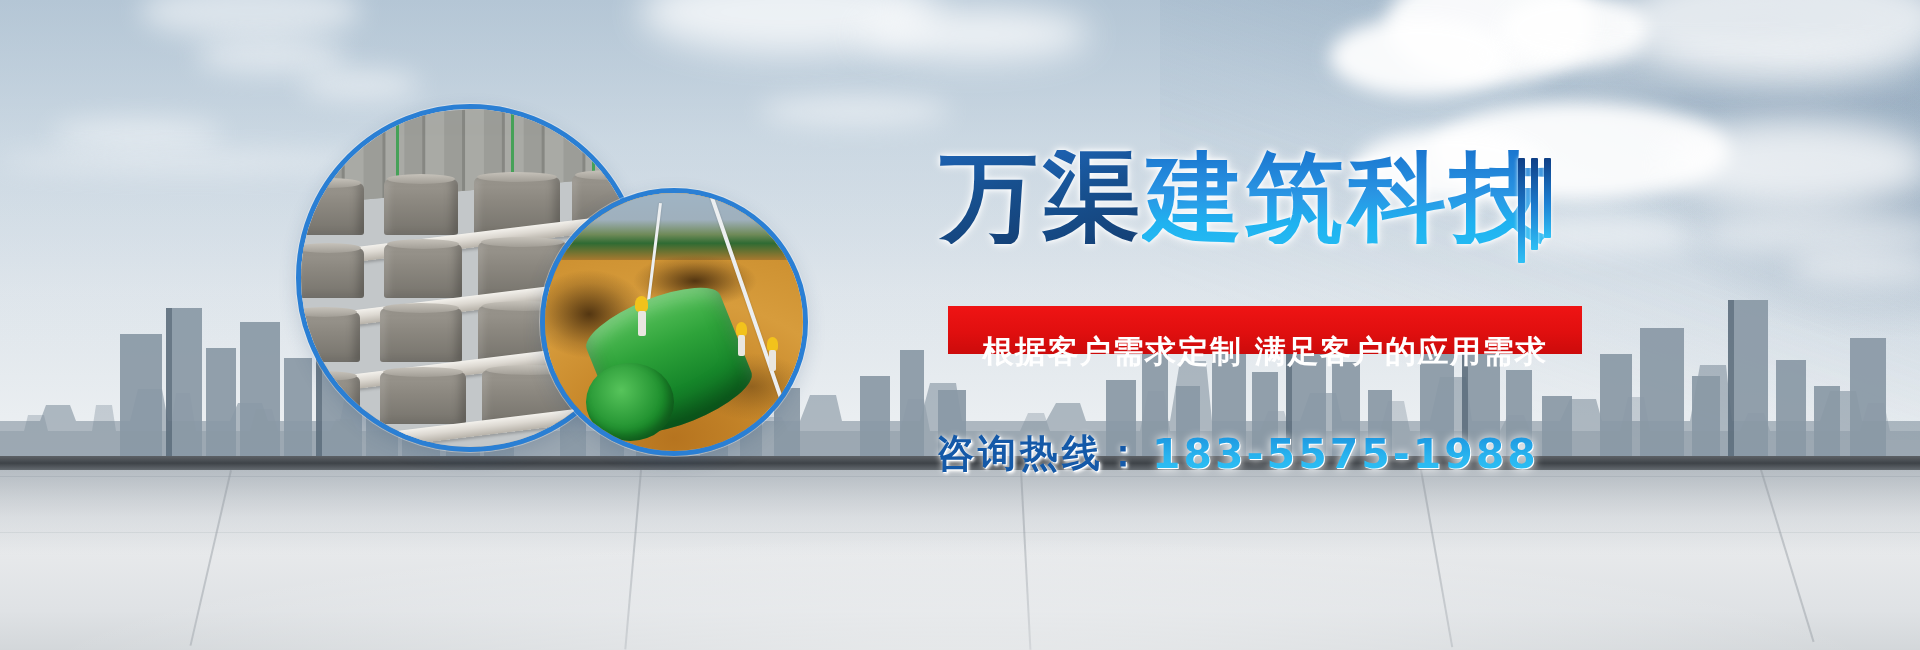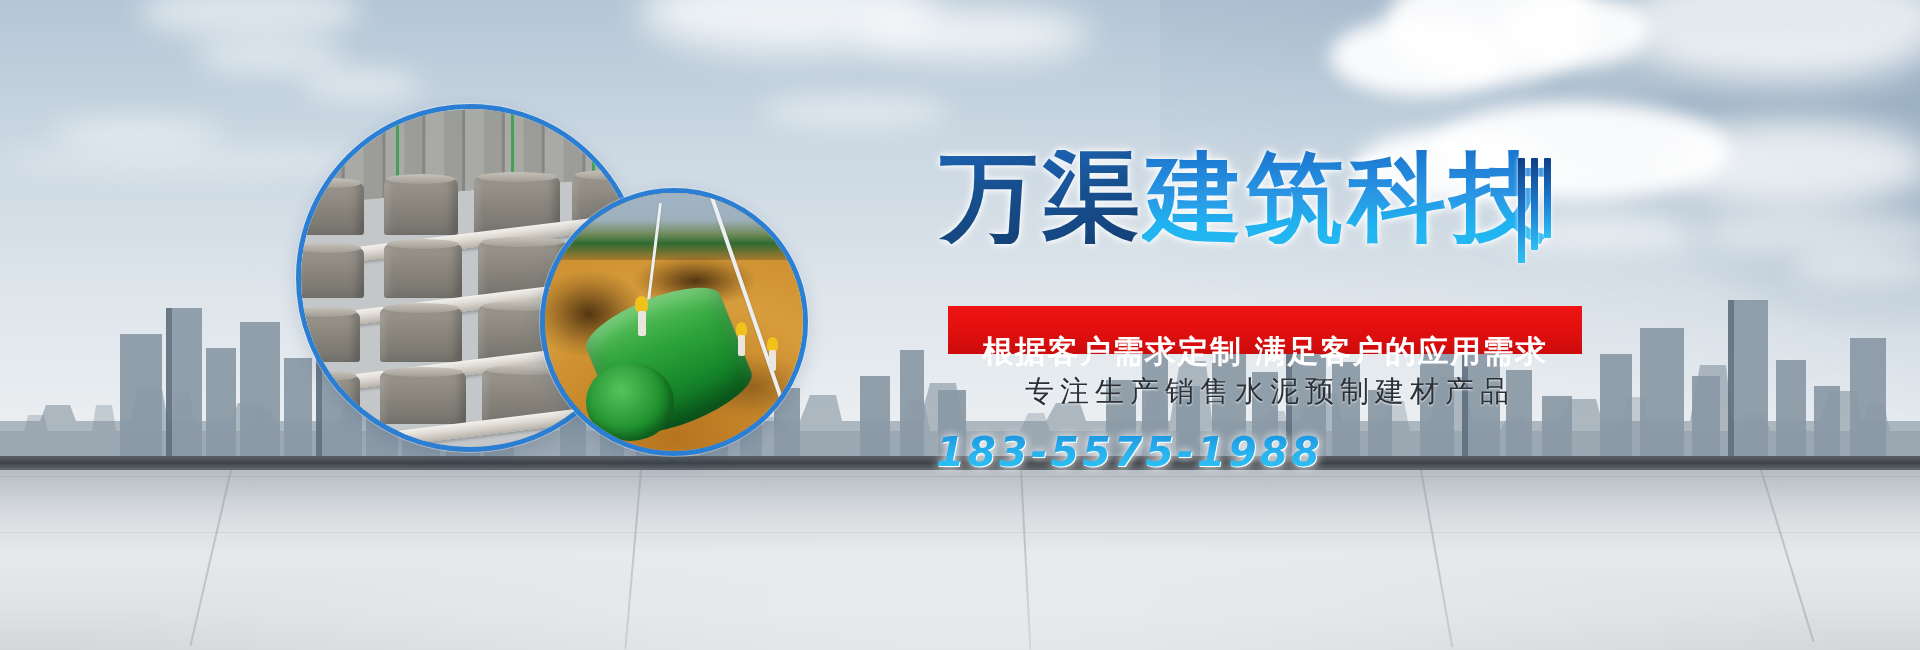--- a/index.html
+++ b/index.html
@@ -220,21 +220,20 @@
   .hotline .label{
     font-size:38px; font-weight:bold; letter-spacing:4px;
     color:#1459a8;
     text-shadow:1px 1px 0 #ffffff, 2px 2px 3px rgba(255,255,255,.9), 0 0 6px rgba(255,255,255,.9);
   }
   .hotline .number{
     font-size:41px; font-weight:bold; letter-spacing:3px;
     background:linear-gradient(180deg,#1a8fdc 0%,#29b4ef 55%,#2ec6f7 100%);
     -webkit-background-clip:text; background-clip:text; -webkit-text-fill-color:transparent;
     filter:drop-shadow(1px 1px 0 #ffffff) drop-shadow(0 0 5px rgba(255,255,255,.95));
-    font-style:italic;
   }
 </style>
 </head>
 <body>
 
 <div class="banner">
 
   <div class="sky"></div>
   <div class="sky-right"></div>
 
@@ -443,20 +442,20 @@
       <i></i>
         <i></i>
         <i></i>
     </div>
 
 
     <div class="red-bar">
       <span>根据客户需求定制 满足客户的应用需求</span>
     </div>
 
-    <div class="tagline">专注生产销售水泥预制建材产品</div>
 
     <div class="hotline">
+      <span class="label">咨询热线：</span>
       <span class="number">183-5575-1988</span>
     </div>
 
   </div>
 </div>
 
 </body></html>

